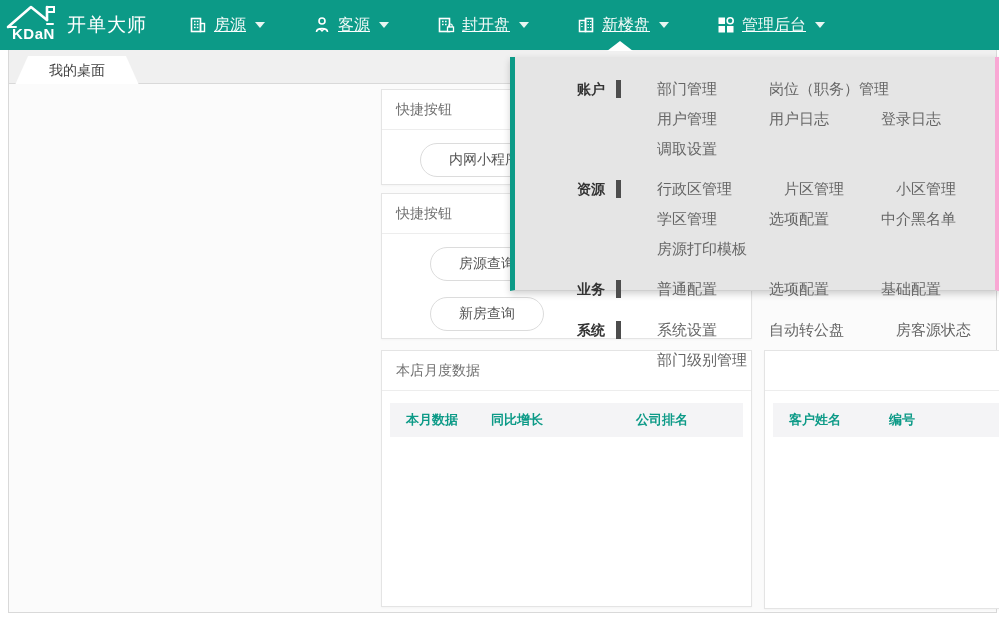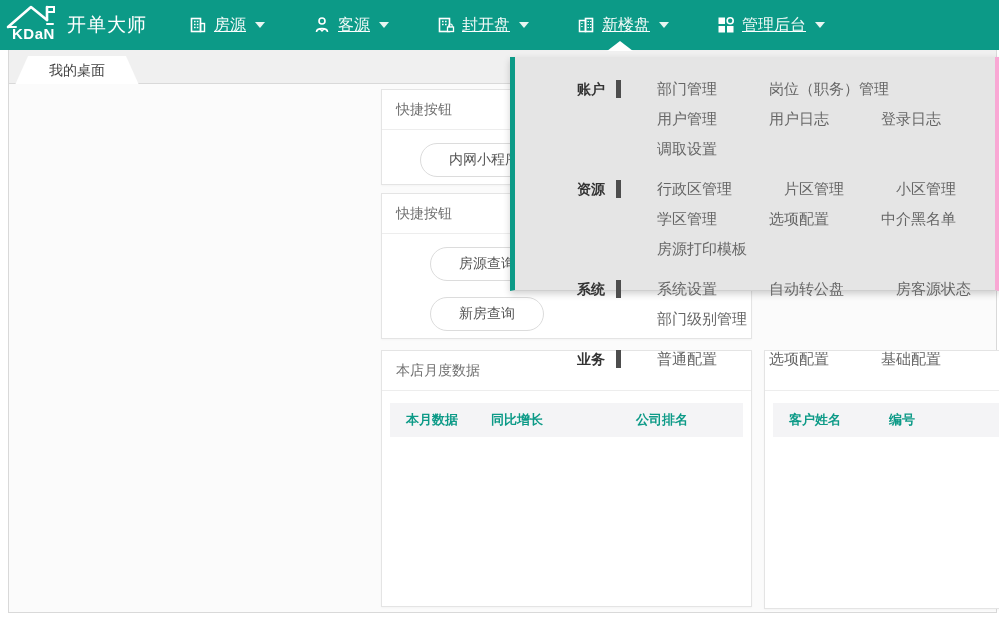--- a/index.html
+++ b/index.html
@@ -292,39 +292,39 @@
         <span class="menu-item">选项配置</span>
         <span class="menu-item">中介黑名单</span>
       </div>
       <div class="menu-row">
         <span class="menu-item">房源打印模板</span>
       </div>
     </div>
   </div>
 
   <div class="menu-section">
+    <span class="menu-label">业务</span>
+    <span class="menu-bar"></span>
+    <div class="menu-rows">
+      <div class="menu-row">
+        <span class="menu-item">普通配置</span>
+        <span class="menu-item">选项配置</span>
+        <span class="menu-item">基础配置</span>
+      </div>
+    </div>
+  </div>
+
+  <div class="menu-section">
     <span class="menu-label">系统</span>
     <span class="menu-bar"></span>
     <div class="menu-rows">
       <div class="menu-row">
         <span class="menu-item">系统设置</span>
         <span class="menu-item">自动转公盘</span>
         <span class="menu-item">房客源状态</span>
       </div>
       <div class="menu-row">
         <span class="menu-item">部门级别管理</span>
       </div>
     </div>
   </div>
 
-  <div class="menu-section">
-    <span class="menu-label">业务</span>
-    <span class="menu-bar"></span>
-    <div class="menu-rows">
-      <div class="menu-row">
-        <span class="menu-item">普通配置</span>
-        <span class="menu-item">选项配置</span>
-        <span class="menu-item">基础配置</span>
-      </div>
-    </div>
-  </div>
-
 </div>
 
 </body></html>

